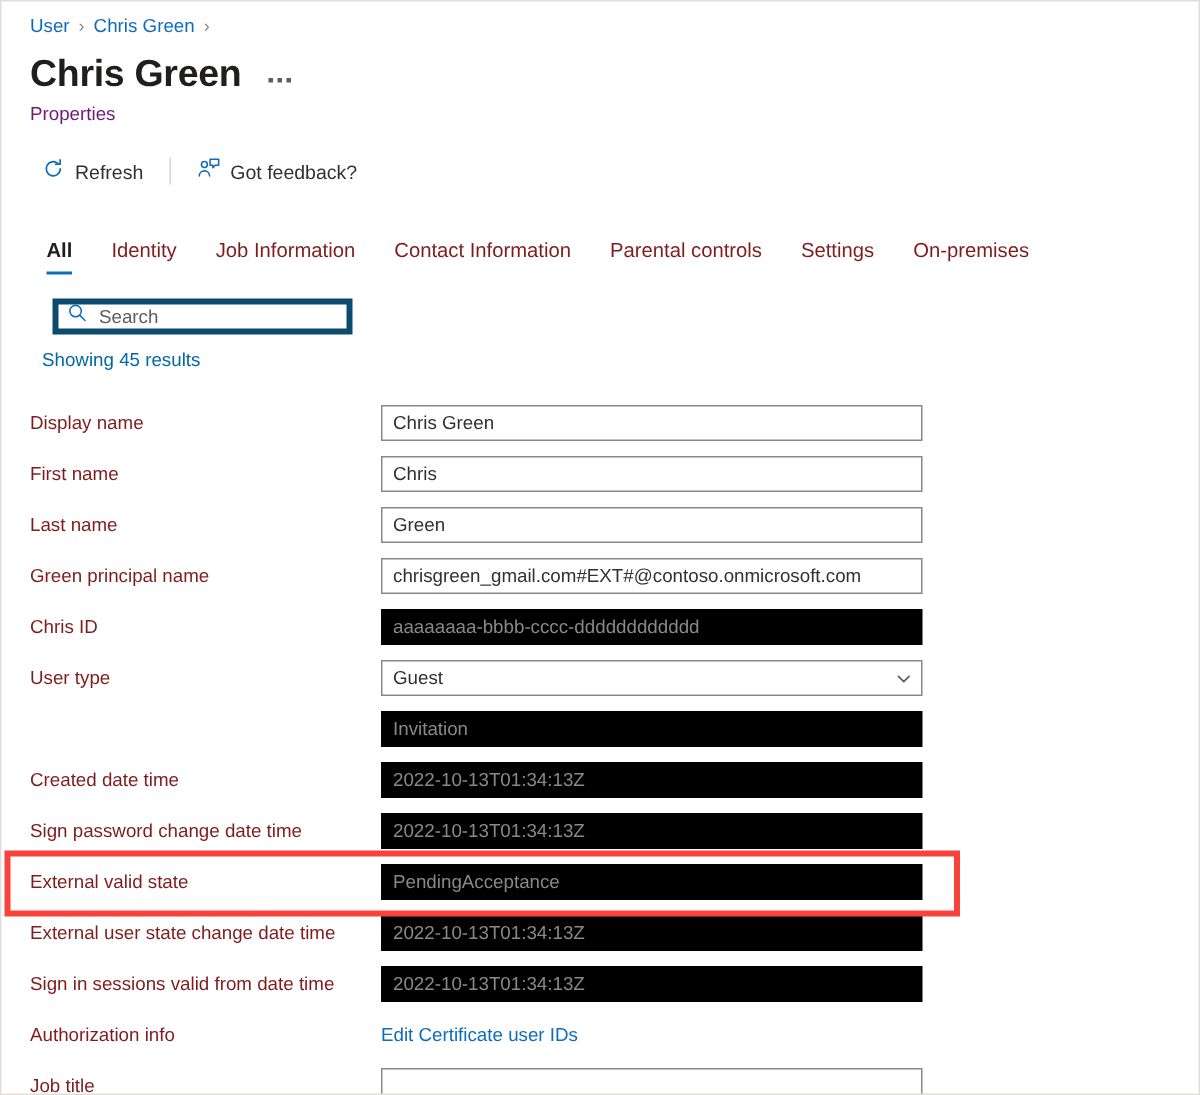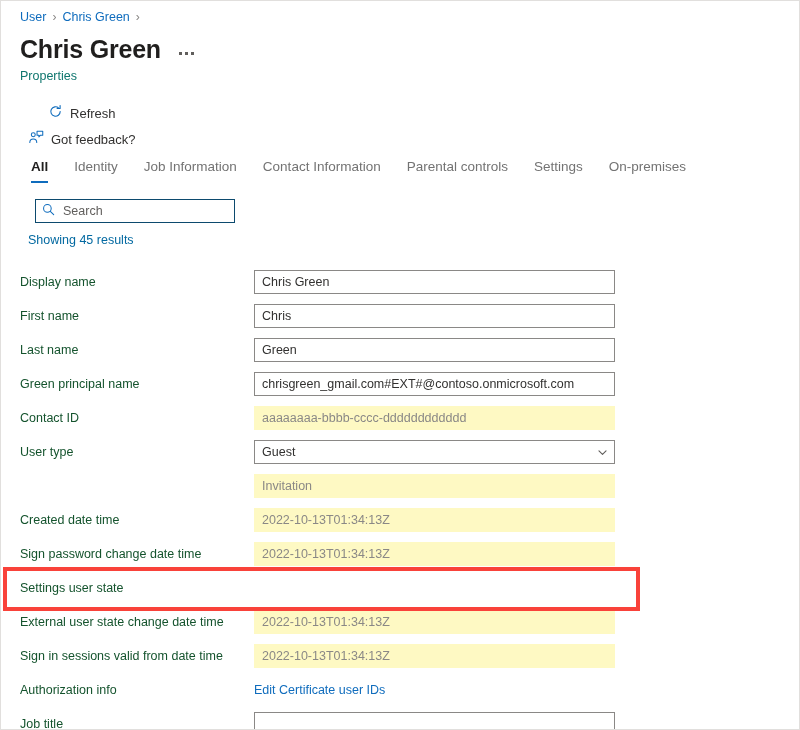--- a/index.html
+++ b/index.html
@@ -68,33 +68,32 @@
     width: 3px;
     height: 3px;
     background: #605e5c;
     display: block;
   }
   .subtitle {
     position: absolute;
     left: 20px;
     top: 69px;
     font-size: 12.5px;
-    color: #0f766e;
+    color: #701a75;
   }
 
   
   .commandbar {
     position: absolute;
     left: 20px;
     top: 100px;
     display: flex;
     align-items: center;
     height: 28px;
     font-size: 13px;
-    flex-direction: column;
   }
   .cmd-item {
     display: flex;
     align-items: center;
     gap: 7px;
     padding: 4px 8px;
     cursor: pointer;
     color: #323130;
     white-space: nowrap;
   }
@@ -112,21 +111,21 @@
     left: 18px;
     top: 145px;
     display: flex;
     align-items: flex-start;
     font-size: 13.5px;
     margin-top: 12px;
   }
   .tab {
     position: relative;
     padding: 2px 13px 9px 13px;
-    color: #737373;
+    color: #7f1d1d;
     cursor: pointer;
     white-space: nowrap;
   }
   .tab.active { font-weight: 600; color: #201f1e; }
   .tab.active::after {
     content: "";
     position: absolute;
     left: 13px;
     right: 13px;
     bottom: 0;
@@ -134,21 +133,21 @@
     background: #0f6cbd;
   }
 
   
   .search-wrap {
     position: absolute;
     left: 35px;
     top: 199px;
     width: 200px;
     height: 24px;
-    border: 1px solid #0c4a6e;
+    border: 4px solid #0c4a6e;
     background: #ffffff;
     display: flex;
     align-items: center;
     padding: 0 6px;
     gap: 8px;
   }
   .search-input {
     border: none;
     outline: none;
     font-family: "Liberation Sans", sans-serif;
@@ -178,21 +177,21 @@
     position: relative;
     height: 34px;
     display: flex;
     align-items: center;
   }
   .prop-label {
     position: absolute;
     left: 20px;
     width: 230px;
     font-size: 12.5px;
-    color: #14532d;
+    color: #7f1d1d;
     white-space: nowrap;
   }
   .prop-value {
     position: absolute;
     left: 254px;
     width: 361px;
   }
   .field {
     width: 100%;
     height: 24px;
@@ -202,21 +201,21 @@
     font-size: 12.5px;
     color: #323130;
     padding: 0 7px;
     outline: none;
     display: flex;
     align-items: center;
     line-height: 22px;
   }
   .field.disabled {
     border: 1px solid transparent;
-    background: #fef9c3;
+    background: #000000;
     color: #8a8886;
   }
   .field.select {
     justify-content: space-between;
     cursor: pointer;
     padding-right: 5px;
   }
   .chev {
     color: #605e5c;
     flex: 0 0 auto;
@@ -334,21 +333,21 @@
         <input type="text" class="field" value="Green" style="">
       </div>
     </div>
     <div class="prop-row">
       <div class="prop-label">Green principal name</div>
       <div class="prop-value">
         <input type="text" class="field" value="chrisgreen_gmail.com#EXT#@contoso.onmicrosoft.com" style="">
       </div>
     </div>
     <div class="prop-row">
-      <div class="prop-label">Contact ID</div>
+      <div class="prop-label">Chris ID</div>
       <div class="prop-value">
         <div class="field disabled">aaaaaaaa-bbbb-cccc-dddddddddddd</div>
       </div>
     </div>
     <div class="prop-row">
       <div class="prop-label">User type</div>
       <div class="prop-value">
         <div class="field select">
           <span>Guest</span>
           <span class="chev">
@@ -370,21 +369,24 @@
         <div class="field disabled">2022-10-13T01:34:13Z</div>
       </div>
     </div>
     <div class="prop-row">
       <div class="prop-label">Sign password change date time</div>
       <div class="prop-value">
         <div class="field disabled">2022-10-13T01:34:13Z</div>
       </div>
     </div>
     <div class="prop-row">
-      <div class="prop-label">Settings user state</div>
+      <div class="prop-label">External valid state</div>
+      <div class="prop-value">
+        <div class="field disabled">PendingAcceptance</div>
+      </div>
     </div>
     <div class="prop-row">
       <div class="prop-label">External user state change date time</div>
       <div class="prop-value">
         <div class="field disabled">2022-10-13T01:34:13Z</div>
       </div>
     </div>
     <div class="prop-row">
       <div class="prop-label">Sign in sessions valid from date time</div>
       <div class="prop-value">

